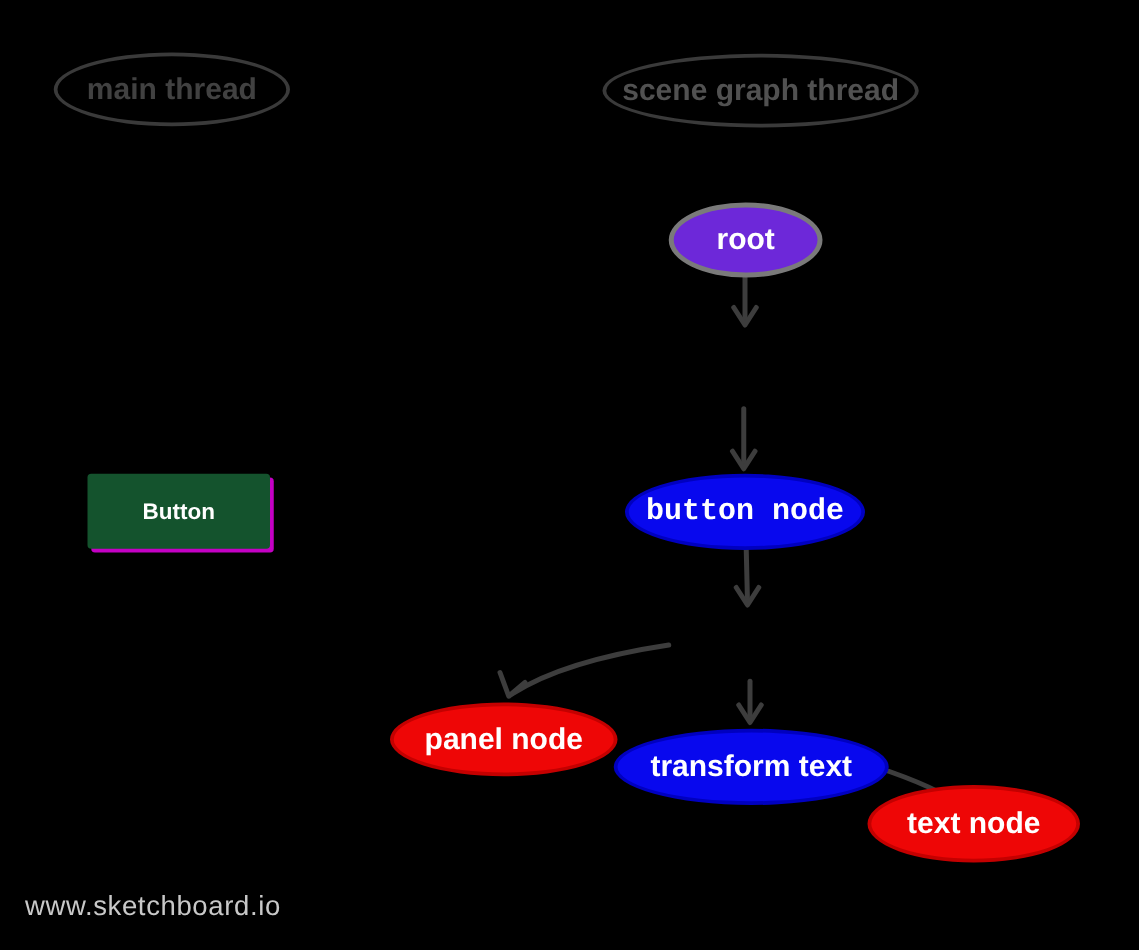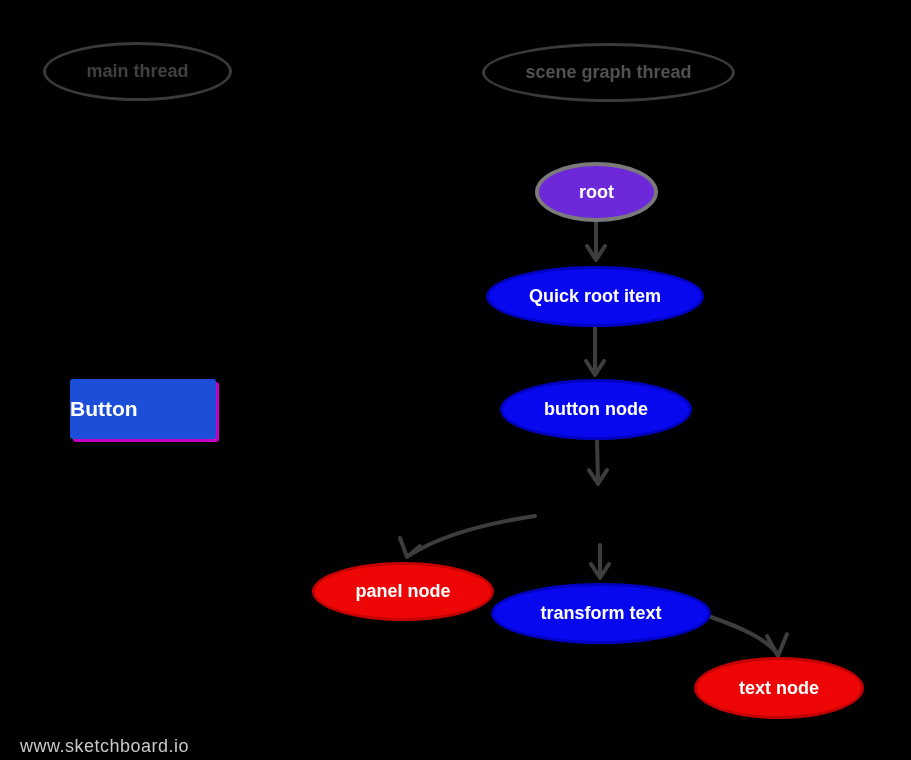--- a/index.html
+++ b/index.html
@@ -12,56 +12,55 @@
   }
   .edges{position:absolute;left:0;top:0;}
   .edge path,.edge polyline{
     fill:none;stroke:#3d3d3d;stroke-width:4;stroke-linecap:round;stroke-linejoin:round;
   }
   .shape{
     position:absolute;
     box-sizing:border-box;
     display:flex;align-items:center;justify-content:center;
     border-radius:50%;
-    font-weight:bold;font-size:18px;color:#fff;
+    font-weight:bold;font-size:24px;color:#fff;
     text-align:center;
   }
   .lane{
     background:transparent;
     border:3px solid #3a3a3a;
   }
   .lane.main{left:43px;top:42px;width:189px;height:59px;color:#414141;}
   .lane.scene{left:482px;top:43px;width:253px;height:59px;color:#515151;justify-content:center;}
   .node-gray{background:#6d28d9;border:4px solid #7a7a7a;}
   .node-blue{background:#0808ee;border:3px solid #0000c0;}
   .node-red{background:#ee0606;border:3px solid #c40000;}
   .n-root{left:535px;top:162px;width:123px;height:60px;}
   .n-quick{left:486px;top:266px;width:218px;height:61px;}
-  .n-buttonnode{left:500px;top:379px;width:192px;height:61px;}
+  .n-buttonnode{left:500px;top:379px;width:192px;height:61px;font-family:Liberation Mono, monospace;}
   .n-node{left:534px;top:488px;width:132px;height:57px;}
   .n-panel{left:312px;top:562px;width:182px;height:59px;}
   .n-transform{left:491px;top:583px;width:220px;height:61px;}
-  .n-text{left:694px;top:657px;width:170px;height:62px;}
+  .n-text{left:694px;top:628px;width:170px;height:62px;}
   .ui-button{
     position:absolute;
     left:70px;top:379px;width:146px;height:60px;
     box-sizing:border-box;
-    display:flex;align-items:center;
-    background:#1d4ed8;
+    display:flex;align-items:center;justify-content:center;
+    background:#14532d;
     border-radius:3px;
     box-shadow:3px 3px 0 #c400c4;
-    color:#fff;font-weight:bold;font-size:21px;
+    color:#fff;font-weight:bold;font-size:18px;
   }
   .watermark{
     position:absolute;
     left:20px;top:712px;
     color:#c8c8c8;
-    font-size:18px;
+    font-size:22px;
     letter-spacing:0.5px;
-    margin-top:24px;
   }
 </style>
 </head>
 <body>
 
 <div class="canvas">
 
   <svg class="edges" width="911" height="760" viewBox="0 0 911 760">
     <g class="edge">
       <path d="M596,222 L596,258"></path>
@@ -98,23 +97,20 @@
   </div>
 
   <div class="ui-button">
     <span>Button</span>
   </div>
 
   <div class="shape node-gray n-root">
     <span>root</span>
   </div>
 
-  <div class="shape node-blue n-quick">
-    <span>Quick root item</span>
-  </div>
 
   <div class="shape node-blue n-buttonnode">
     <span>button node</span>
   </div>
 
 
   <div class="shape node-red n-panel">
     <span>panel node</span>
   </div>
 

